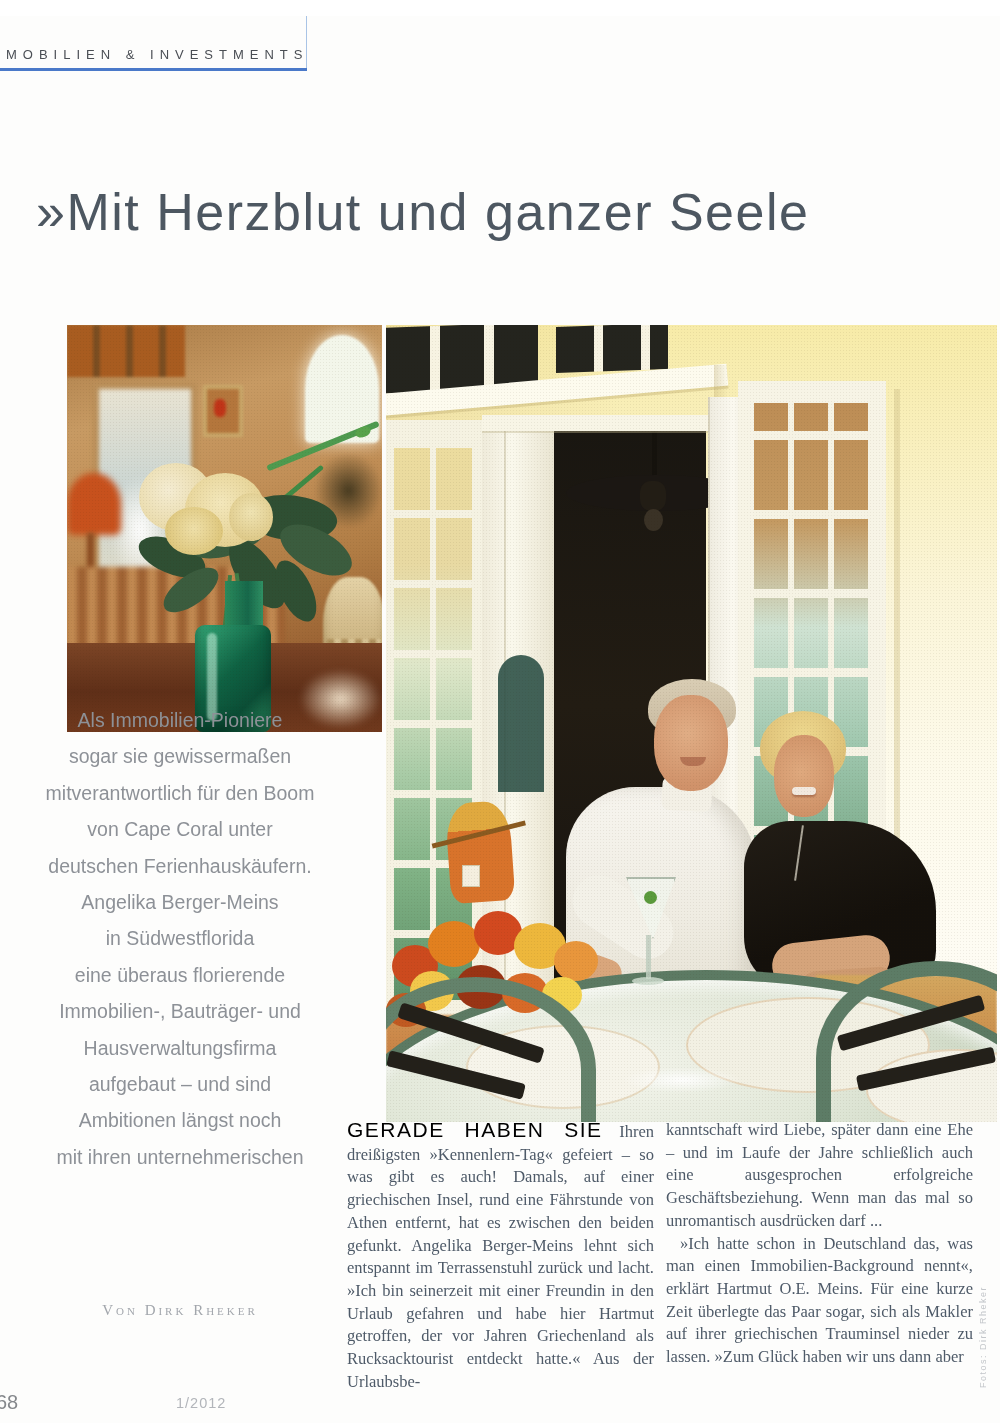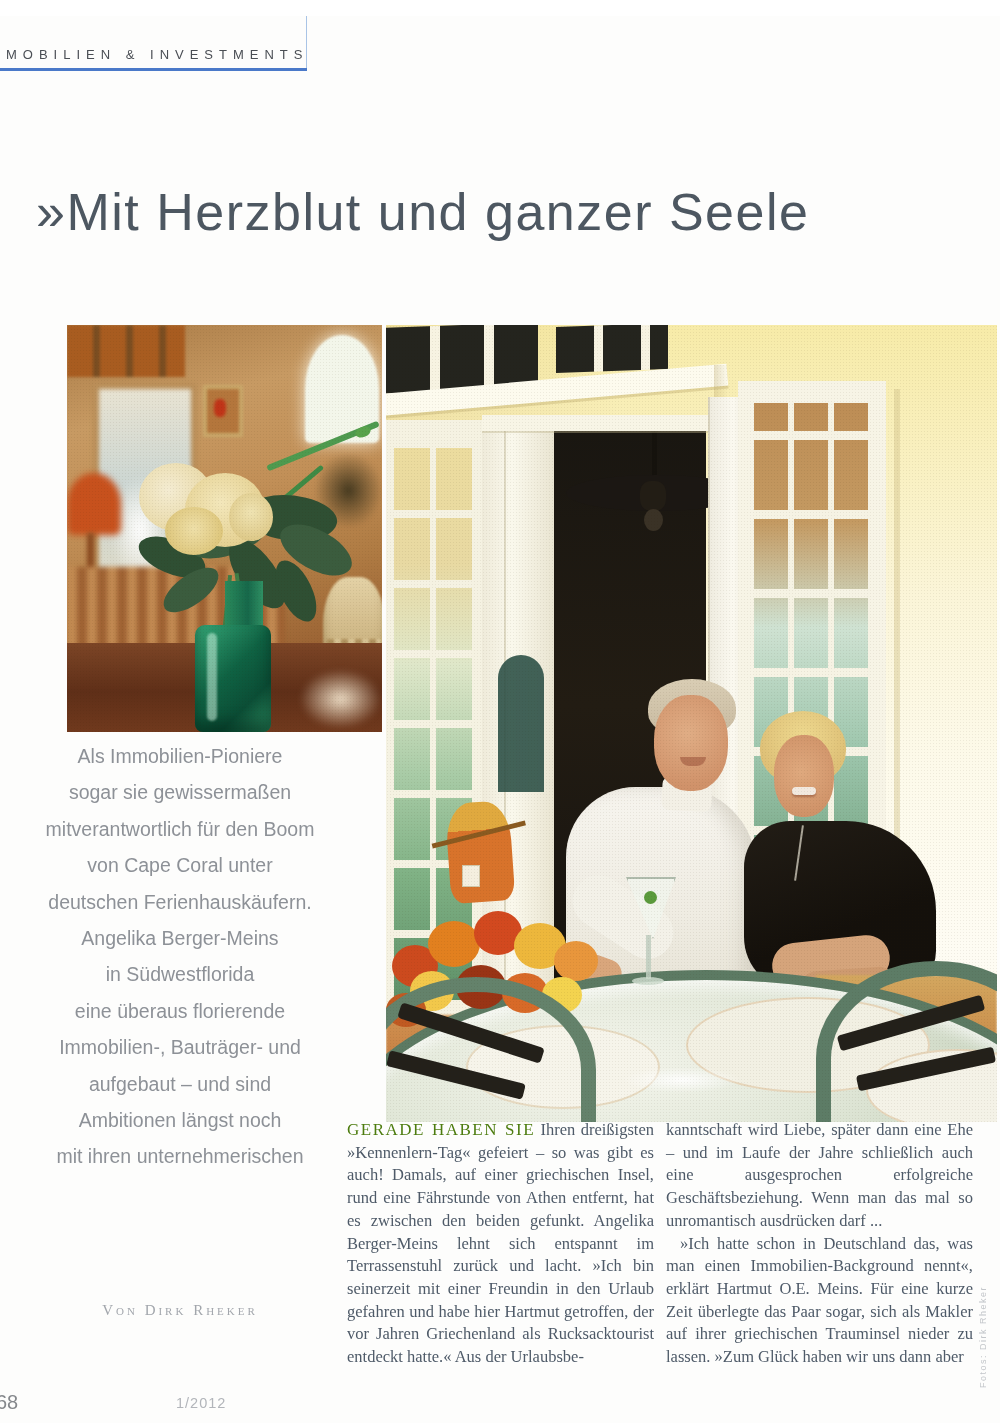--- a/index.html
+++ b/index.html
@@ -122,37 +122,37 @@
   .rp-olive{left:258px;top:566px;width:13px;height:13px;background:#5a9a3c;border-radius:50%;}
   .rp-martini-stem{left:260px;top:610px;width:5px;height:44px;background:rgba(190,205,190,.85);}
   .rp-martini-foot{left:246px;top:652px;width:32px;height:8px;background:rgba(205,218,205,.85);border-radius:50%;}
   .rp-chair-left{left:-30px;top:652px;width:210px;height:170px;border:15px solid #64826b;border-bottom:none;border-radius:50% 50% 0 0;}
   .rp-strap{background:#23201a;border-radius:4px;}
   .rp-chair-right{left:430px;top:636px;width:210px;height:180px;border:15px solid #5d7c66;border-bottom:none;border-radius:50% 50% 0 0;}
   .rp-shadow-under{left:150px;top:742px;width:300px;height:60px;background:rgba(35,27,18,.8);filter:blur(7px);}
 
   
   .intro{
-    position:absolute;left:18px;top:722px;width:324px;
+    position:absolute;left:18px;top:686px;width:324px;
     text-align:center;color:#8d9197;font-size:19.5px;line-height:36.4px;
   }
   .byline{
     position:absolute;left:18px;top:1286px;width:324px;text-align:center;
     font-family:"Liberation Serif",serif;font-variant:small-caps;
     letter-spacing:3px;font-size:15px;color:#a2a6ac;
   }
   
   .bcol{
     position:absolute;top:1103px;width:307px;
     font-family:"Liberation Serif",serif;font-size:16.5px;line-height:22.7px;
     color:#4e5a68;text-align:justify;
   }
   .bcol.c1{left:347px;}
   .bcol.c2{left:666px;}
-  .lead-in{font-family:Liberation Serif, serif;color:#4d7c0f;font-size:17px;letter-spacing:1.5px;}
+  .lead-in{font-family:Liberation Sans, sans-serif;color:#000000;font-size:21px;letter-spacing:1.5px;}
   .para2{text-indent:14px;margin-top:0;}
   .bcol p{margin:0;}
   
   .photo-credit{
     position:absolute;right:12px;top:1232px;height:140px;
     writing-mode:vertical-rl;transform:rotate(180deg);
     font-size:9px;letter-spacing:1.5px;color:#c3c6ca;
   }
   .page-number{position:absolute;left:-4px;top:1375px;font-size:20px;color:#85888c;}
   .issue{position:absolute;left:176px;top:1379px;font-size:14.5px;color:#b2b5ba;letter-spacing:1px;}
@@ -293,20 +293,21 @@
   <div class="intro">
       <div class="intro-line">Als Immobilien-Pioniere</div>
       <div class="intro-line">sogar sie gewissermaßen</div>
       <div class="intro-line">mitverantwortlich für den Boom</div>
       <div class="intro-line">von Cape Coral unter</div>
       <div class="intro-line">deutschen Ferienhauskäufern.</div>
       <div class="intro-line">Angelika Berger-Meins</div>
       <div class="intro-line">in Südwestflorida</div>
       <div class="intro-line">eine überaus florierende</div>
       <div class="intro-line">Immobilien-, Bauträger- und</div>
+      <div class="intro-line">Hausverwaltungsfirma</div>
       <div class="intro-line">aufgebaut – und sind</div>
       <div class="intro-line">Ambitionen längst noch</div>
       <div class="intro-line">mit ihren unternehmerischen</div>
     </div>
 
   <div class="byline">Von Dirk Rheker</div>
 
   <div class="bcol c1">
     <p><span class="lead-in">GERADE HABEN SIE</span> <span>Ihren dreißigsten »Kennenlern-Tag« gefeiert – so was gibt es auch! Damals, auf einer griechischen Insel, rund eine Fährstunde von Athen entfernt, hat es zwischen den beiden gefunkt. Angelika Berger-Meins lehnt sich entspannt im Terrassenstuhl zurück und lacht. »Ich bin seinerzeit mit einer Freundin in den Urlaub gefahren und habe hier Hartmut getroffen, der vor Jahren Griechenland als Rucksacktourist entdeckt hatte.« Aus der Urlaubsbe-</span></p>
   </div>

